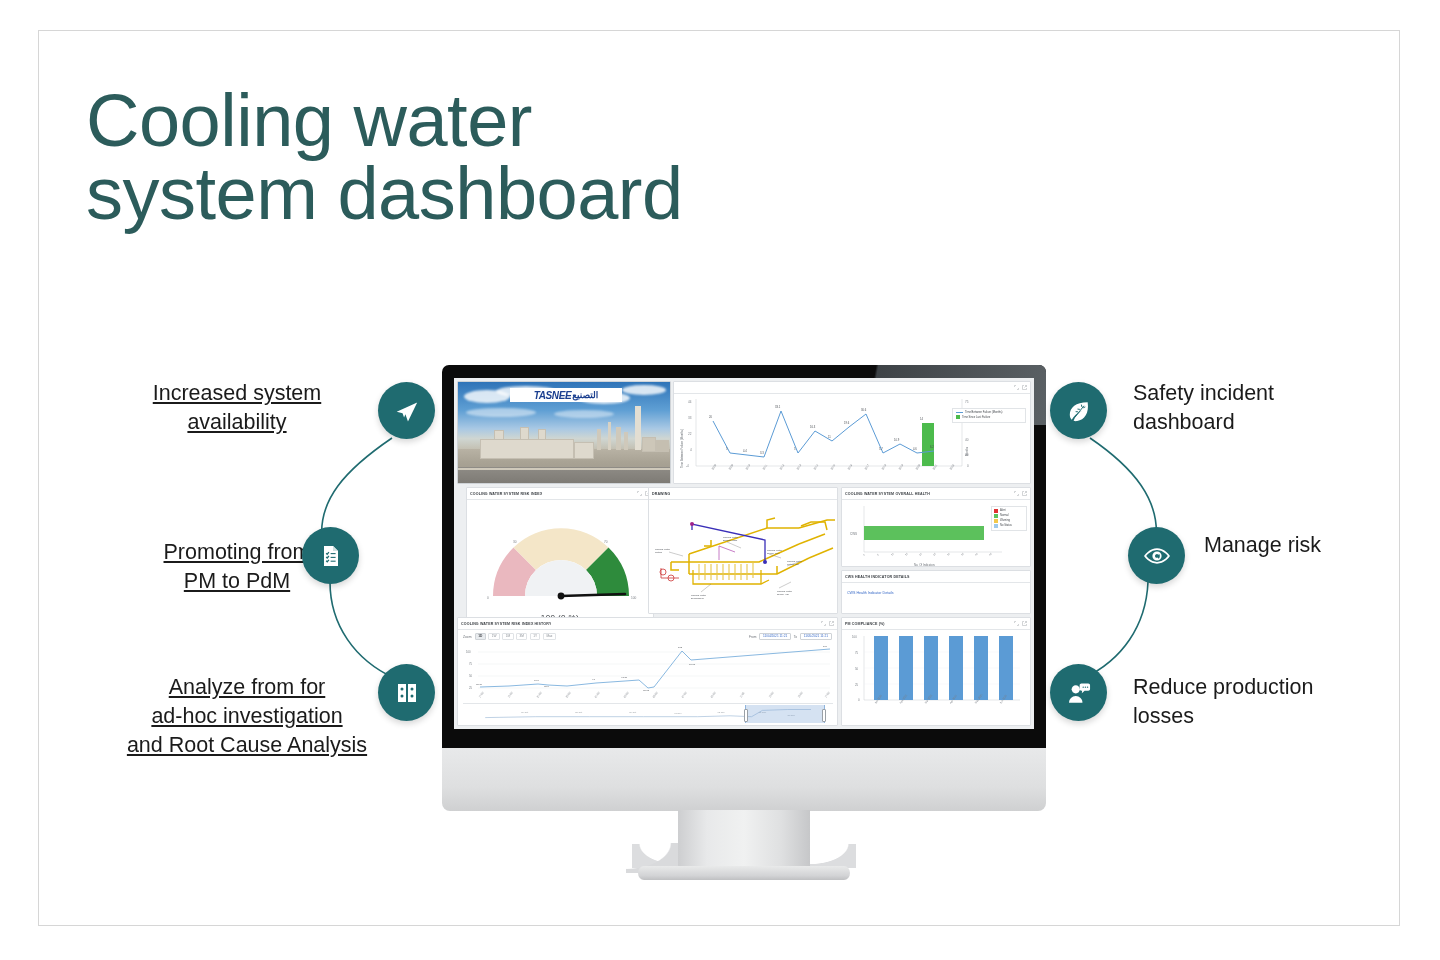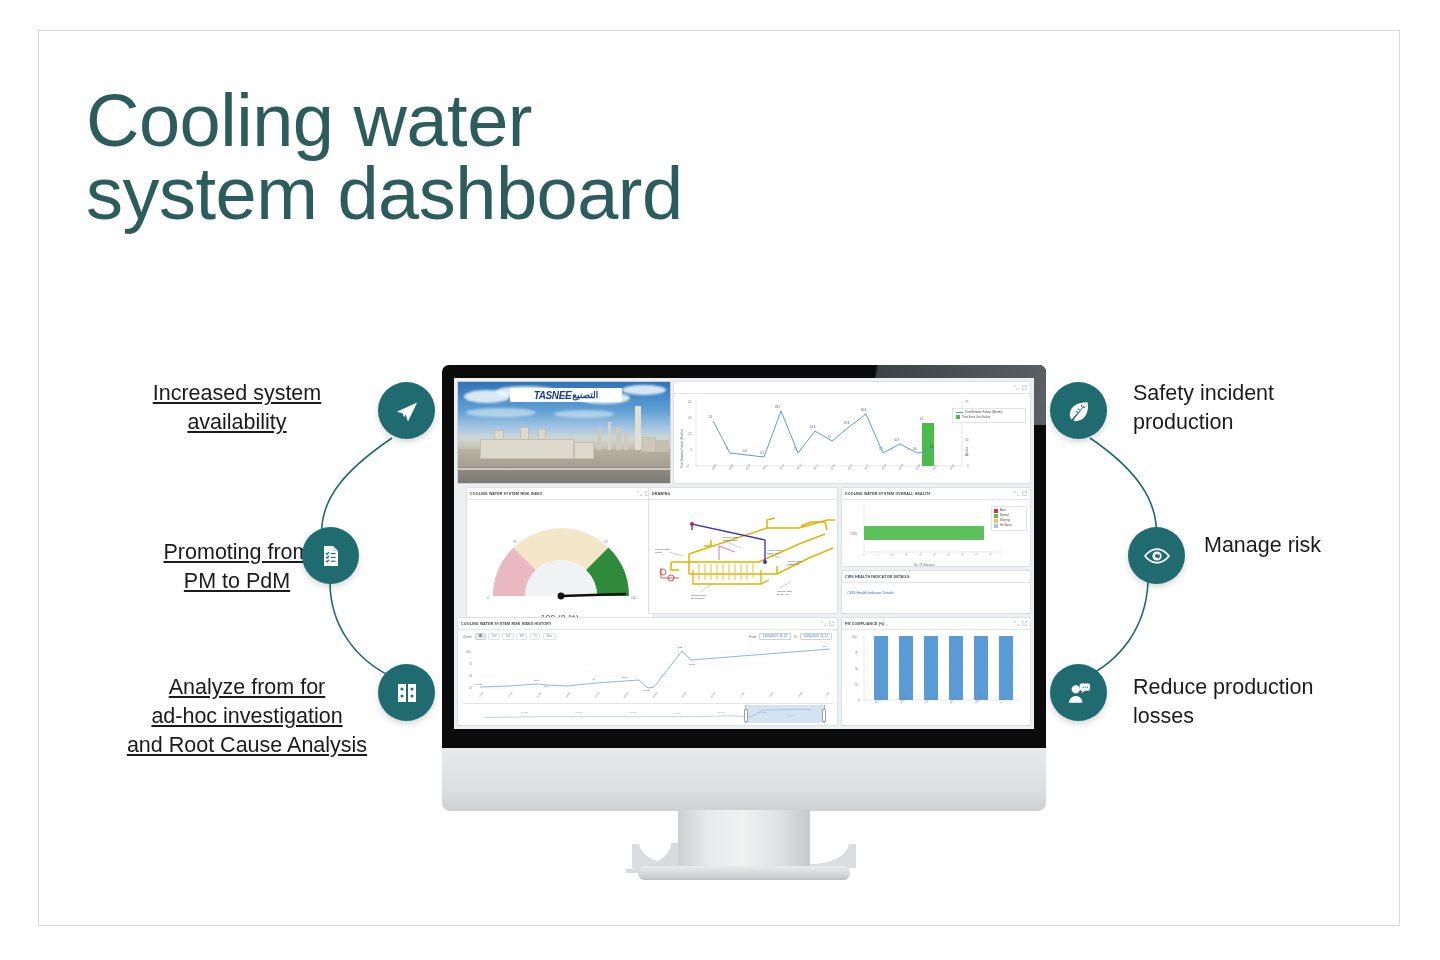--- a/index.html
+++ b/index.html
@@ -276,21 +276,21 @@
 </div>
 
 <div class="benefit left b-left-1">Increased system
 availability</div>
 <div class="benefit left b-left-2">Promoting from
 PM to PdM</div>
 <div class="benefit left b-left-3">Analyze from for
 ad-hoc investigation
 and Root Cause Analysis</div>
 <div class="benefit right b-right-1">Safety incident
-production</div>
+dashboard</div>
 <div class="benefit right b-right-2">Manage risk</div>
 <div class="benefit right b-right-3">Reduce production
 losses</div>
 
 <div class="monitor">
   <div class="screen-bezel">
     <div class="bezel-sheen"></div>
     <div class="screen">
       <div class="dash">
 

